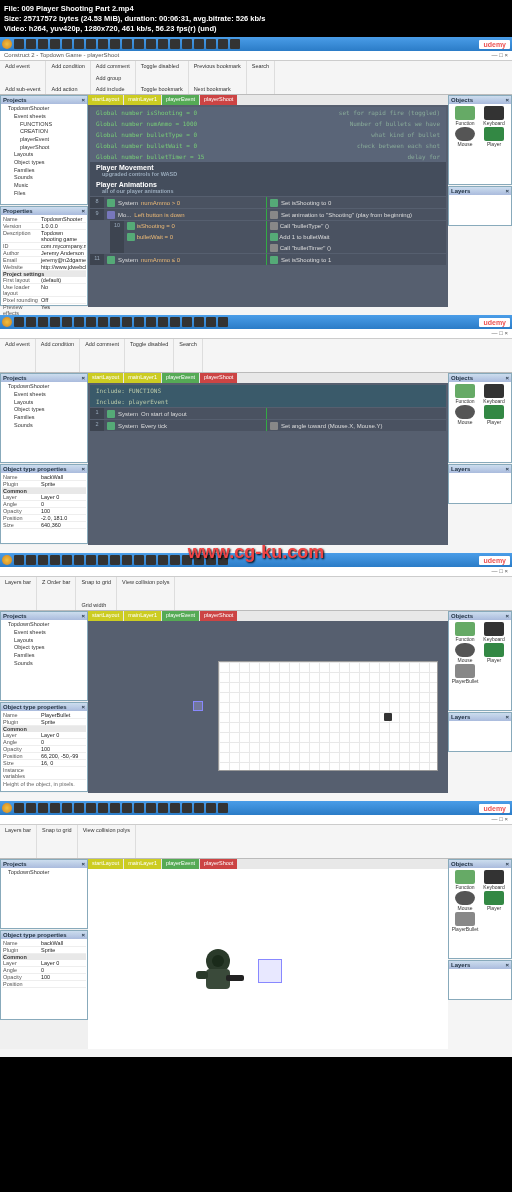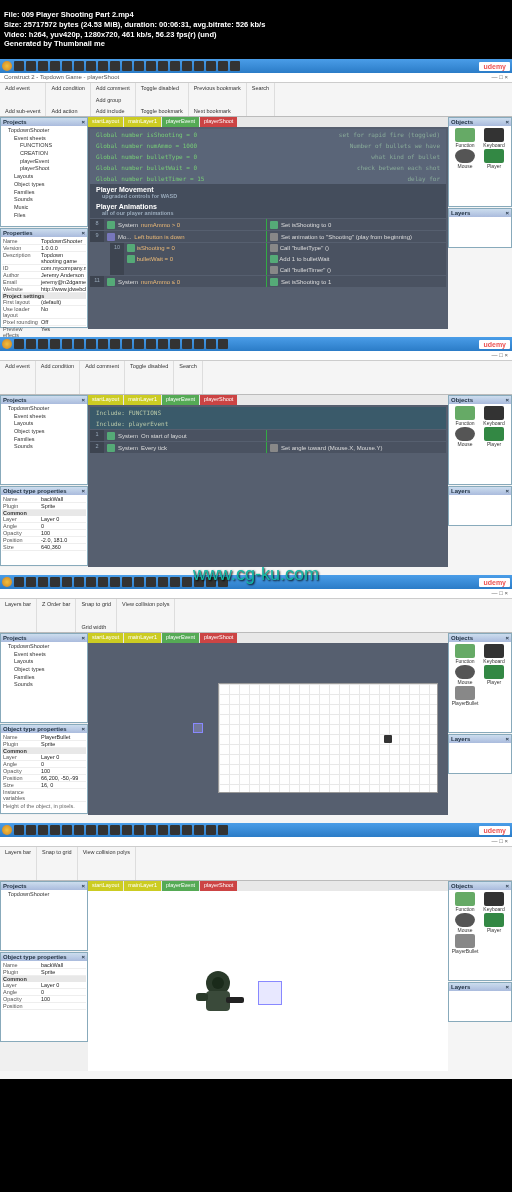--- a/index.html
+++ b/index.html
@@ -1,18 +1,18 @@
 <!DOCTYPE html>
 <html><head>
 <meta charset="utf-8">
 <style>
   * { margin: 0; padding: 0; box-sizing: border-box; }
   body { width: 512px; font-family: Arial, sans-serif; font-size: 7px; background: #000; color: #fff; }
   
-  .header { background: #000; padding: 10px 4px; font-size: 7.5px; font-weight: bold; line-height: 1.3; }
+  .header { background: #000; padding: 4px 4px; font-size: 7.5px; font-weight: bold; line-height: 1.3; }
   
   .frame { position: relative; }
   
   .taskbar-top { background: linear-gradient(#4a9de8, #2b7cc7); height: 14px; display: flex; align-items: center; padding: 0 2px; }
   .taskbar-top .icon { width: 10px; height: 10px; background: #333; margin-right: 2px; border-radius: 1px; display: inline-block; }
   .taskbar-top .win { background: radial-gradient(#f0c040, #d08020); border-radius: 50%; }
   .taskbar-top .right { margin-left: auto; display: flex; gap: 2px; align-items: center; }
   .udemy-mark { background: #fff; color: #ec5252; font-weight: bold; padding: 1px 4px; font-size: 7px; border-radius: 1px; }
   
   .app-titlebar { background: #fff; border-bottom: 1px solid #ccc; height: 10px; font-size: 6px; color: #555; padding: 1px 4px; display: flex; }
@@ -70,32 +70,31 @@
   
   .layout-canvas { background: #565f6f; position: relative; height: 160px; }
   .layout-white { position: absolute; background: #fff; border: 1px solid #999; }
   .grid-bg { background-image: linear-gradient(#e8e8e8 1px, transparent 1px), linear-gradient(90deg, #e8e8e8 1px, transparent 1px); background-size: 10px 10px; }
   .sprite-box { position: absolute; border: 1px solid #88f; background: rgba(180,180,255,0.3); }
   .sprite-dot { position: absolute; width: 8px; height: 8px; background: #333; border-radius: 1px; }
   
   .char-big { width: 60px; height: 60px; }
   .char-big svg { width: 100%; height: 100%; }
   
-  .watermark { position: absolute; left: 50%; transform: translateX(-50%); color: #14b8a6; font-size: 18px; font-weight: normal; text-shadow: 1px 1px 2px #000; pointer-events: none; z-index: 5; }
+  .watermark { position: absolute; left: 50%; transform: translateX(-50%); color: #ef4444; font-size: 18px; font-weight: bold; text-shadow: 1px 1px 2px #000; pointer-events: none; z-index: 5; }
   
   .bottom-status { background: #f5f5f5; height: 8px; font-size: 5px; color: #666; padding: 0 2px; }
 </style>
 </head>
 <body>
 
 <div class="header">
   <div>File: 009 Player Shooting Part 2.mp4</div>
   <div>Size: 25717572 bytes (24.53 MiB), duration: 00:06:31, avg.bitrate: 526 kb/s</div>
   <div>Video: h264, yuv420p, 1280x720, 461 kb/s, 56.23 fps(r) (und)</div>
-  <div>Generated by Thumbnail me</div>
 </div>
 
 <div class="frame">
   <div class="taskbar-top">
     <span class="icon win"></span>
     <span class="icon"></span>
     <span class="icon"></span>
     <span class="icon"></span>
     <span class="icon"></span>
     <span class="icon"></span>

